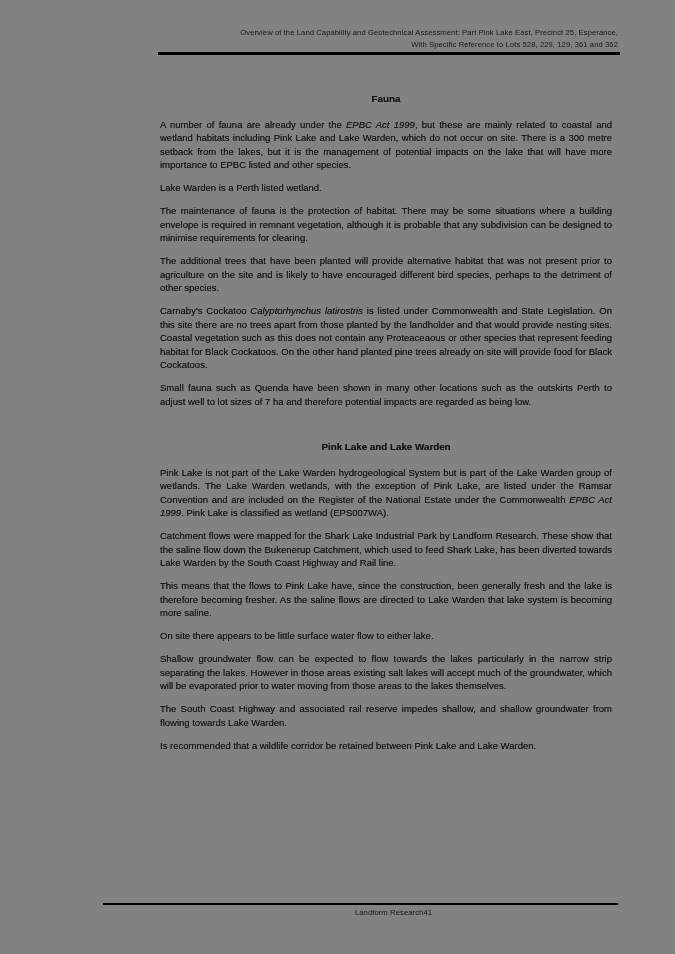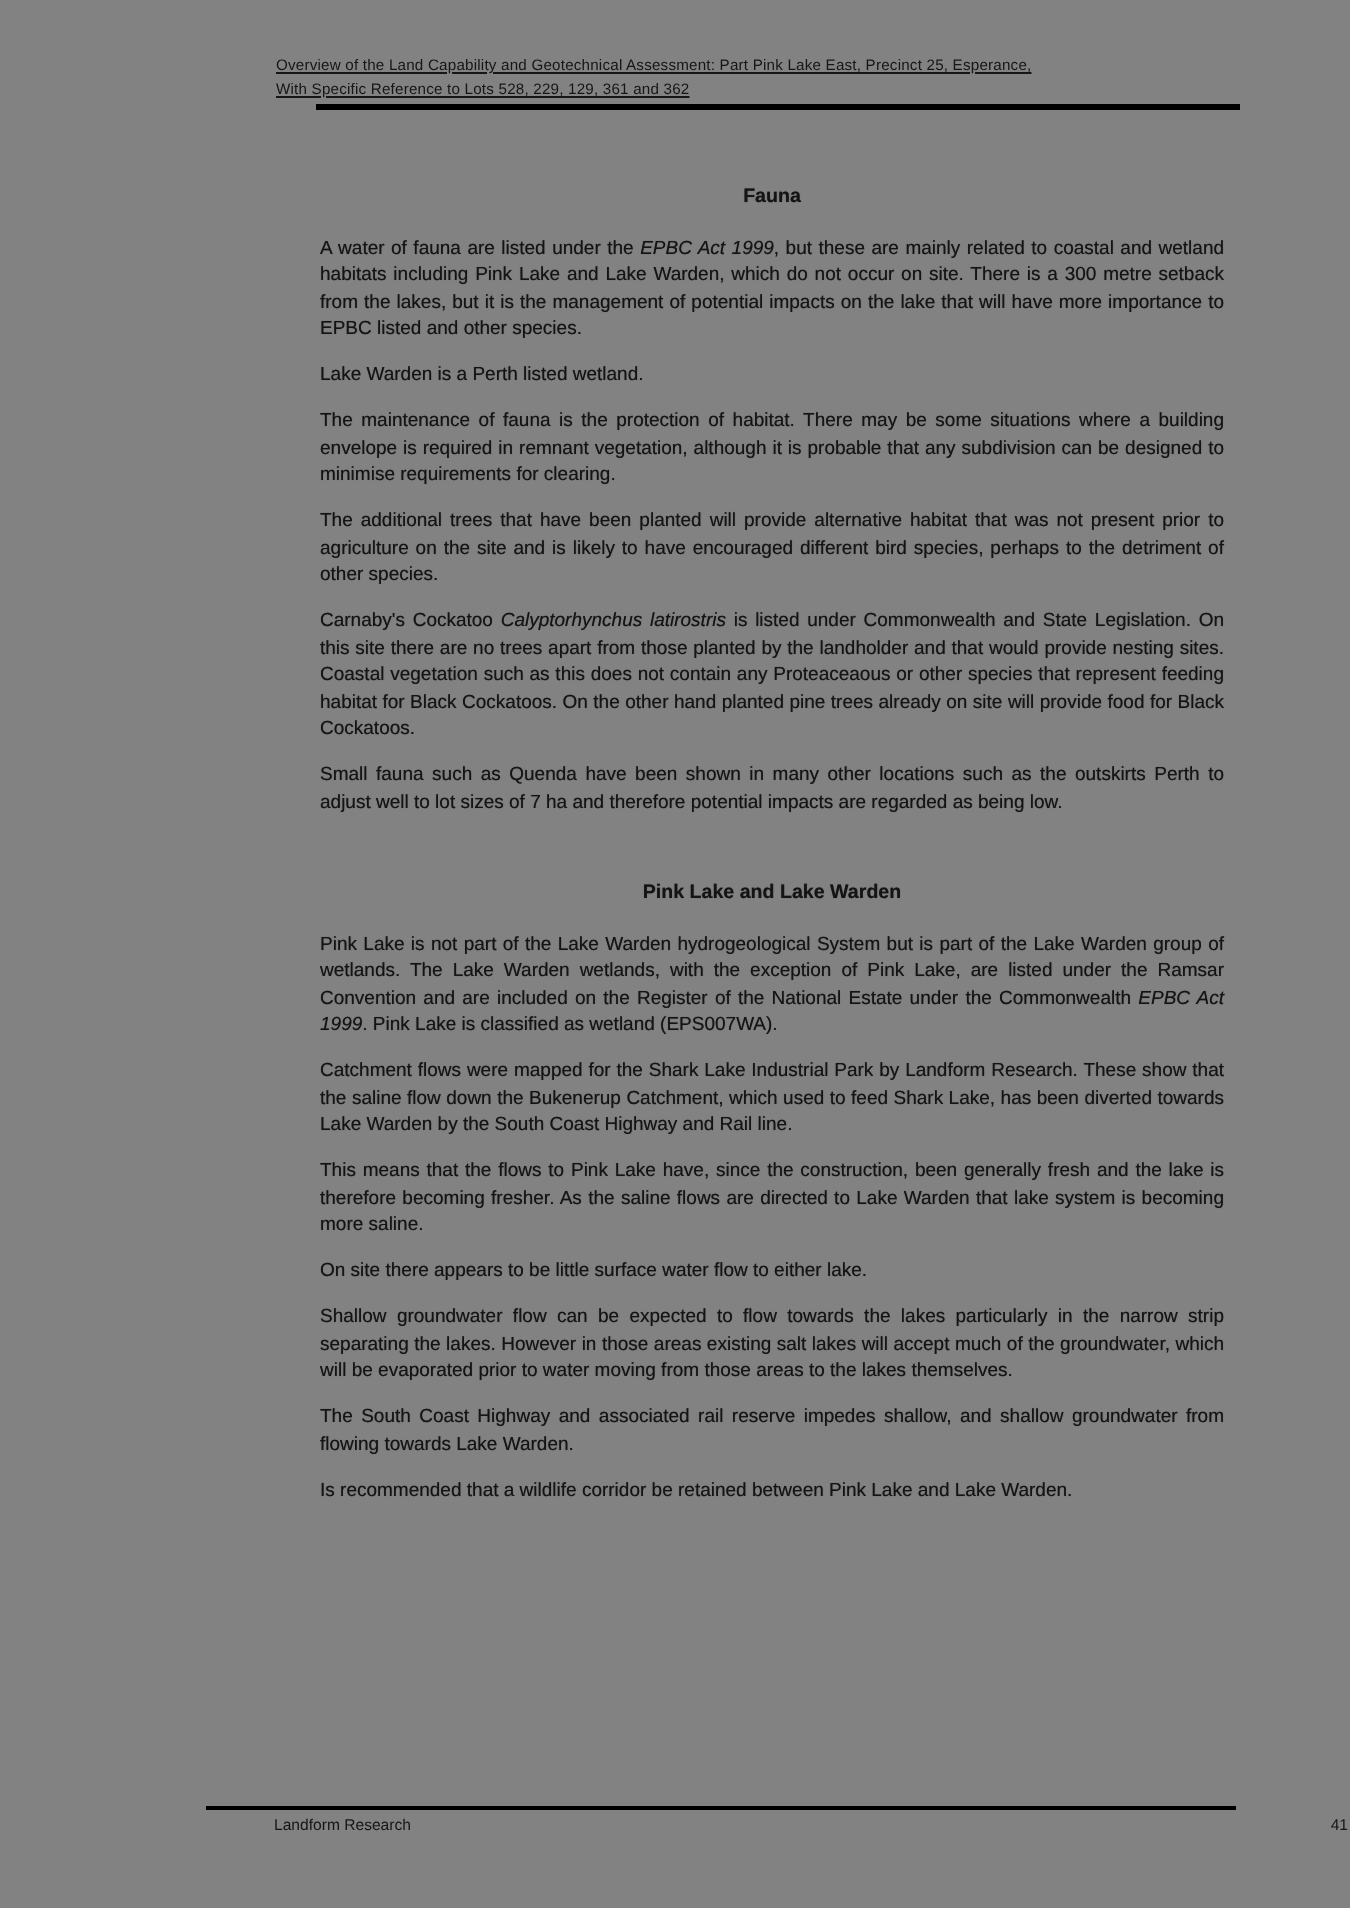--- a/index.html
+++ b/index.html
@@ -8,25 +8,24 @@
     background:#828282;
     font-family:"Liberation Sans","DejaVu Sans",sans-serif;
     color:#121212;
     position:relative;
     overflow:hidden;
   }
   .page{position:absolute;inset:0;}
   
   .header-text{
     position:absolute;top:27px;right:57px;width:480px;
-    text-align:left;
+    text-align:right;
     font-size:7.6px;line-height:11.5px;
     color:#161616;
     letter-spacing:0.1px;
-    text-decoration:underline;
   }
   .header-rule{
     position:absolute;top:52px;left:158px;width:462px;height:3px;
     background:#000;
   }
   
   .doc-body{
     position:absolute;top:92px;left:160px;width:452px;
     font-size:9.5px;line-height:13.5px;
     text-align:justify;
@@ -42,39 +41,39 @@
   .doc-body .heading + p{margin-top:0;}
   .doc-body .heading:not(:first-child){margin-top:32px;}
   .doc-body p{margin:0 0 9.5px 0;}
   .doc-body i{font-style:italic;}
   
   .footer-rule{
     position:absolute;top:903px;left:103px;width:515px;height:2px;
     background:#000;
   }
   .footer-row{
-    position:absolute;top:908px;left:104px;width:537px;
-    display:flex;justify-content:space-between;
+    position:absolute;top:908px;left:92px;width:537px;
+    display:flex;justify-content:center;
     font-size:7.8px;color:#161616;padding-left:33px;
   }
 </style>
 </head>
 <body>
 
 <div class="page">
 
   <div class="header-text">
     <div>Overview of the Land Capability and Geotechnical Assessment: Part Pink Lake East, Precinct 25, Esperance,</div>
     <div>With Specific Reference to Lots 528, 229, 129, 361 and 362</div>
   </div>
   <div class="header-rule"></div>
 
   <div class="doc-body" id="doc-body">
       <div class="heading">Fauna</div>
-      <p><span>A water of fauna are listed under the </span><i>EPBC Act 1999</i><span>, but these are mainly related to coastal and wetland habitats including Pink Lake and Lake Warden, which do not occur on site.  There is a 300 metre setback from the lakes, but it is the management of potential impacts on the lake that will have more importance to EPBC listed and other species.</span></p>
+      <p><span>A number of fauna are already under the </span><i>EPBC Act 1999</i><span>, but these are mainly related to coastal and wetland habitats including Pink Lake and Lake Warden, which do not occur on site.  There is a 300 metre setback from the lakes, but it is the management of potential impacts on the lake that will have more importance to EPBC listed and other species.</span></p>
       <p><span>Lake Warden is a Perth listed wetland.</span></p>
       <p><span>The maintenance of fauna is the protection of habitat. There may be some situations where a building envelope is required in remnant vegetation, although it is probable that any subdivision can be designed to minimise requirements for clearing.</span></p>
       <p><span>The additional trees that have been planted will provide alternative habitat that was not present prior to agriculture on the site and is likely to have encouraged different bird species, perhaps to the detriment of other species.</span></p>
       <p><span>Carnaby's Cockatoo </span><i>Calyptorhynchus latirostris</i><span> is listed under Commonwealth and State Legislation.  On this site there are no trees apart from those planted by the landholder and that would provide nesting sites.  Coastal vegetation such as this does not contain any Proteaceaous or other species that represent feeding habitat for Black Cockatoos. On the other hand planted pine trees already on site will provide food for Black Cockatoos.</span></p>
       <p><span>Small fauna such as Quenda have been shown in many other locations such as the outskirts Perth to adjust well to lot sizes of 7 ha and therefore potential impacts are regarded as being low.</span></p>
       <div class="heading">Pink Lake and Lake Warden</div>
       <p><span>Pink Lake is not part of the Lake Warden hydrogeological System but is part of the Lake Warden group of wetlands.  The Lake Warden wetlands, with the exception of Pink Lake, are listed under the Ramsar Convention and are included on the Register of the National Estate under the Commonwealth </span><i>EPBC Act 1999</i><span>.  Pink Lake is classified as wetland (EPS007WA).</span></p>
       <p><span>Catchment flows were mapped for the Shark Lake Industrial Park by Landform Research. These show that the saline flow down the Bukenerup Catchment, which used to feed Shark Lake, has been diverted towards Lake Warden by the South Coast Highway and Rail line.</span></p>
       <p><span>This means that the flows to Pink Lake have, since the construction, been generally fresh and the lake is therefore becoming fresher.  As the saline flows are directed to Lake Warden that lake system is becoming more saline.</span></p>
       <p><span>On site there appears to be little surface water flow to either lake.</span></p>

